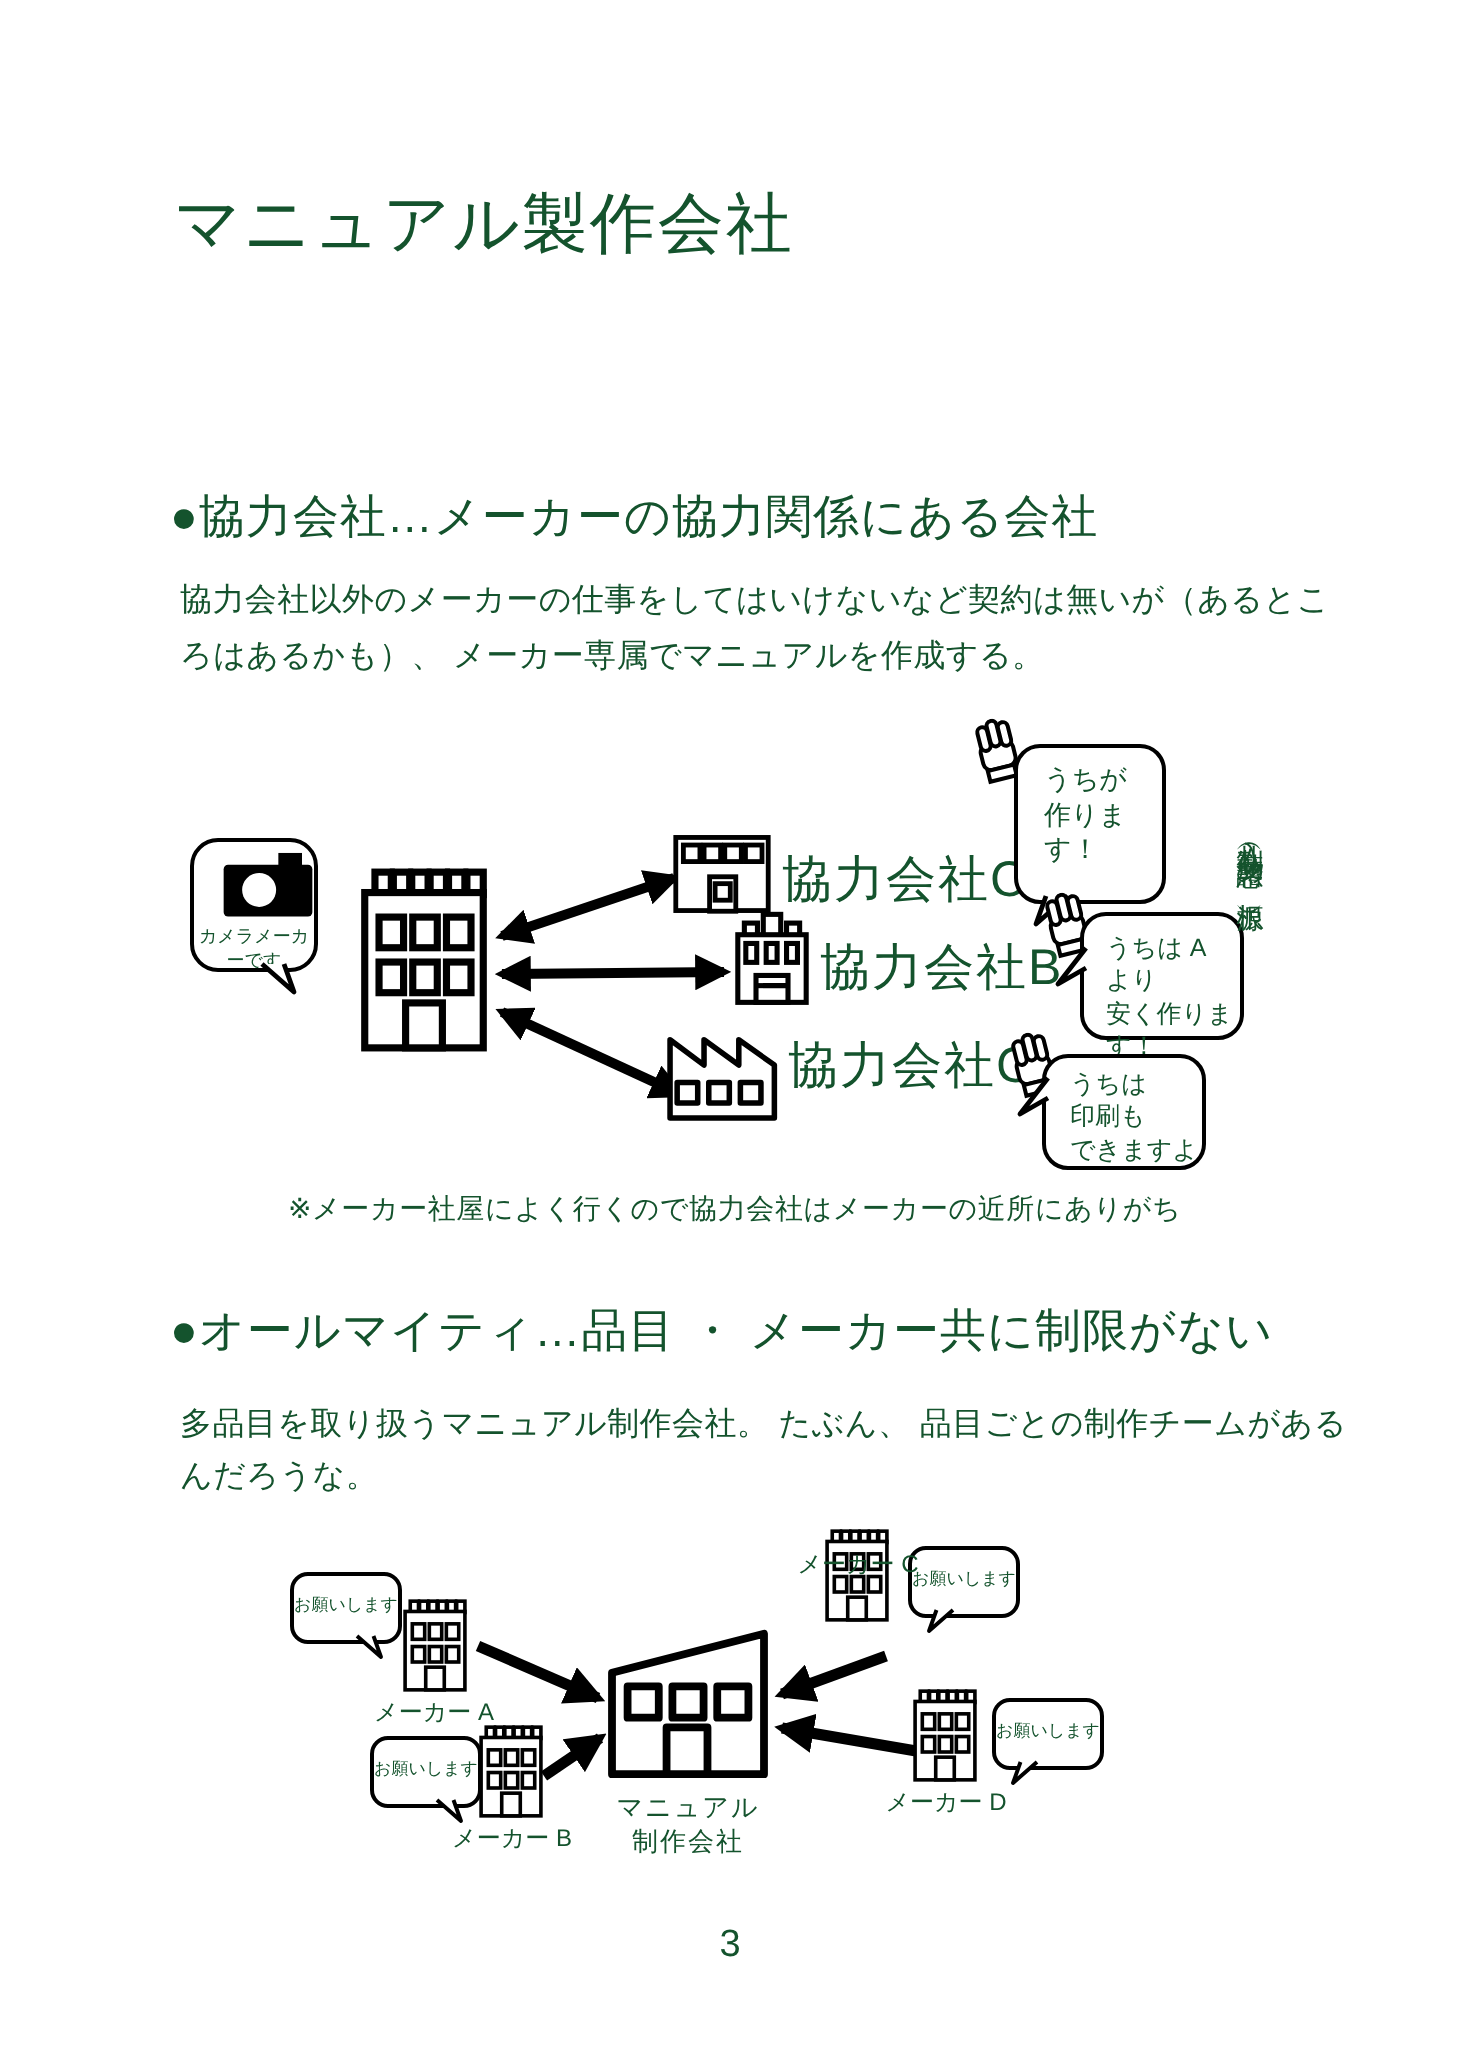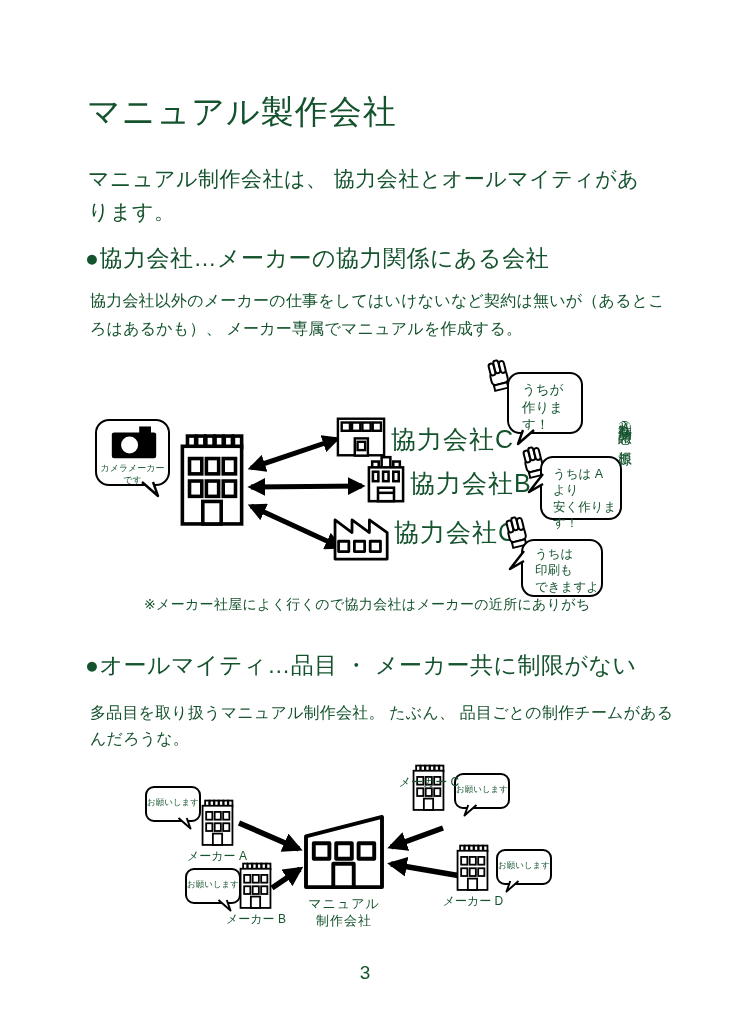--- a/index.html
+++ b/index.html
@@ -107,36 +107,35 @@
         <rect x="14.6" y="3" width="5" height="12" rx="2.5"></rect>
         <rect x="4.5" y="25" width="13.5" height="5.5"></rect>
       </g>
     </symbol>
   </defs>
 </svg>
 
 <div class="page">
 
   <h1 class="abs title">マニュアル製作会社</h1>
-  <p class="abs intro">マニュアル制作会社は、 協力会社とオールマイティがあります。</p>
 
   <h2 class="abs h2a">●協力会社…メーカーの協力関係にある会社</h2>
   <p class="abs body1">協力会社以外のメーカーの仕事をしてはいけないなど契約は無いが（あるところはあるかも）、 メーカー専属でマニュアルを作成する。</p>
 
   <div class="layer">
 
     <svg class="icon" style="left:0;top:360px" width="730" height="260" viewBox="0 0 730 260">
       <g stroke="#000" stroke-width="5">
         <line x1="251" y1="108" x2="337" y2="79" marker-start="url(#ah)" marker-end="url(#ah)"></line>
         <line x1="251" y1="127" x2="362" y2="126" marker-start="url(#ah)" marker-end="url(#ah)"></line>
         <line x1="251" y1="146" x2="340" y2="187" marker-start="url(#ah)" marker-end="url(#ah)"></line>
       </g>
     </svg>
 
-    <div class="bubble" style="left:95px;top:419px;width:75px;height:67px;border-radius:14px;">
+    <div class="bubble" style="left:95px;top:419px;width:64px;height:67px;border-radius:14px;">
       <svg class="icon" style="left:14px;top:4px;position:absolute" width="46" height="34">
           <use href="#sym-camera"></use>
         </svg>
       <span class="btext" style="position:absolute;left:0;top:42px;width:100%;text-align:center;font-size:9px;">カメラメーカーです</span>
       <svg class="tail" style="right:6px;bottom:-13.5px" width="24" height="16" viewBox="0 0 24 16">
         <path d="M4 0 L20 14 L15 0" fill="#fff" stroke="#000" stroke-width="2.4" stroke-linejoin="round"></path>
       </svg>
     </div>
 
     <svg class="icon" style="left:179px;top:433px" width="66" height="94">
@@ -154,21 +153,21 @@
     <div class="dlabel lab-lg" style="left:410px;top:467px;">協力会社B</div>
 
     <svg class="icon" style="left:333px;top:512px" width="57" height="49">
         <use href="#sym-factory"></use>
       </svg>
     <div class="dlabel lab-lg" style="left:394px;top:516px;">協力会社C</div>
 
     <svg class="icon" style="left:487px;top:359px;transform:rotate(-14deg)" width="24" height="32">
         <use href="#sym-hand"></use>
       </svg>
-    <div class="bubble" style="left:507px;top:372px;width:76px;height:62px;">
+    <div class="bubble" style="left:507px;top:372px;width:76px;height:80px;">
       <span class="btext" style="padding:7px 4px 0 13px;font-size:13.5px;">うちが
 作ります！</span>
       <svg class="tail" style="left:5px;bottom:-13.5px" width="24" height="16" viewBox="0 0 24 16">
         <path d="M20 0 L4 14 L9 0" fill="#fff" stroke="#000" stroke-width="2.4" stroke-linejoin="round"></path>
       </svg>
     </div>
 
     <svg class="icon" style="left:522px;top:446px;transform:rotate(-14deg)" width="24" height="32">
         <use href="#sym-hand"></use>
       </svg>
@@ -176,21 +175,21 @@
       <span class="btext" style="padding:8px 2px 0 11px;font-size:12.5px;">うちは A より
 安く作ります！</span>
       <svg class="tail" style="left:-13.5px;top:14px" width="16" height="24" viewBox="0 0 16 24">
         <path d="M14 2 L0 20 L14 12" fill="#fff" stroke="#000" stroke-width="2.4" stroke-linejoin="round"></path>
       </svg>
     </div>
 
     <svg class="icon" style="left:505px;top:516px;transform:rotate(-14deg)" width="24" height="32">
         <use href="#sym-hand"></use>
       </svg>
-    <div class="bubble" style="left:521px;top:527px;width:82px;height:58px;margin-top:12px;">
+    <div class="bubble" style="left:521px;top:527px;width:82px;height:58px;">
       <span class="btext" style="padding:5px 2px 0 12px;font-size:12.5px;">うちは
 印刷も
 できますよ</span>
       <svg class="tail" style="left:-13.5px;top:8px" width="16" height="24" viewBox="0 0 16 24">
         <path d="M14 2 L0 20 L14 12" fill="#fff" stroke="#000" stroke-width="2.4" stroke-linejoin="round"></path>
       </svg>
     </div>
 
     <div class="vnote" style="left:618px;top:409px;height:200px;">入札制度（諸悪の根源）</div>
   </div>

